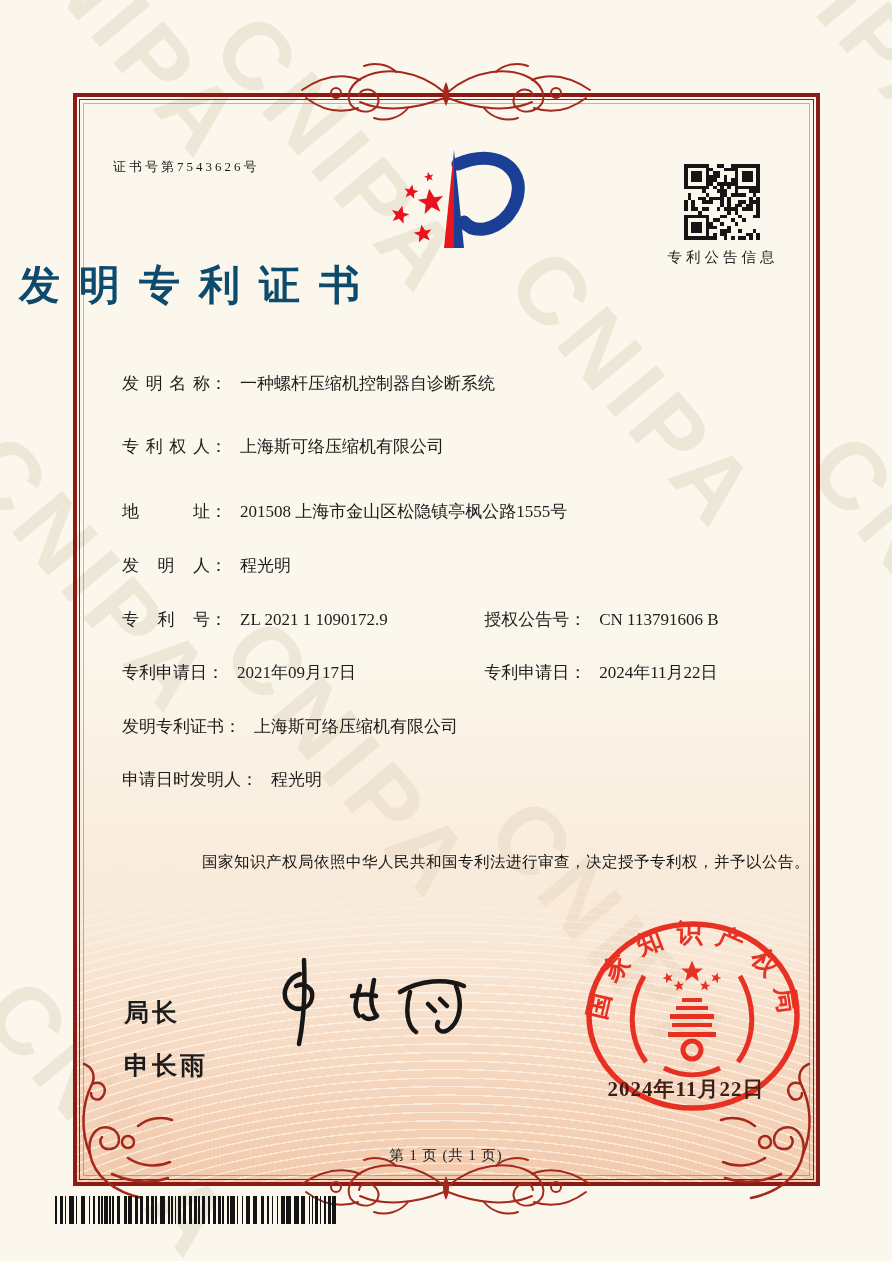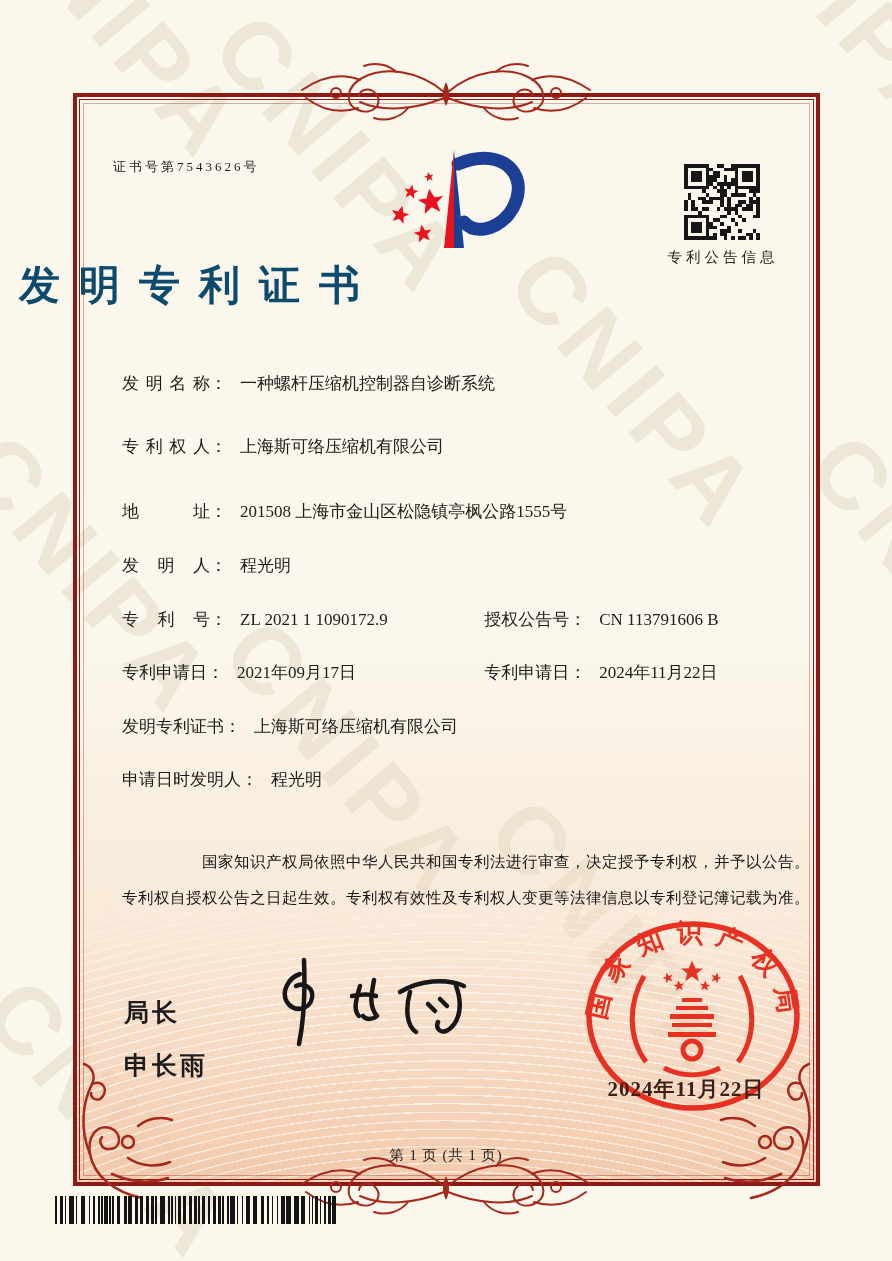--- a/index.html
+++ b/index.html
@@ -619,21 +619,20 @@
 </div>
 <div class="frow" style="top:715px">
   <span>发明专利证书</span><span class="fcolon">：</span><span>上海斯可络压缩机有限公司</span>
 </div>
 <div class="frow" style="top:768px">
   <span>申请日时发明人</span><span class="fcolon">：</span><span>程光明</span>
 </div>
 
 <div class="notice">
   <div>国家知识产权局依照中华人民共和国专利法进行审查，决定授予专利权，并予以公告。</div>
-  <div>专利权自授权公告之日起生效。专利权有效性及专利权人变更等法律信息以专利登记簿记载为准。</div>
 </div>
 
 <div class="officer">
   <div>局长</div>
   <div>申长雨</div>
 </div>
 
 <svg class="sig" viewBox="0 0 232 98">
   <g stroke="#171717" stroke-width="4.5" fill="none" stroke-linecap="round" stroke-linejoin="round">
     <path d="M52,22 C40,26 33,40 39,50 C46,61 62,58 64,46 C66,36 56,30 48,34"></path>

